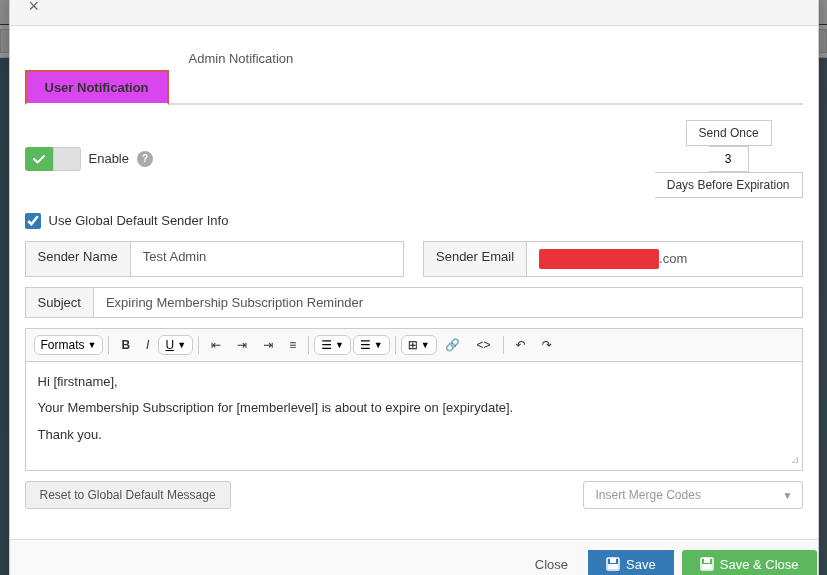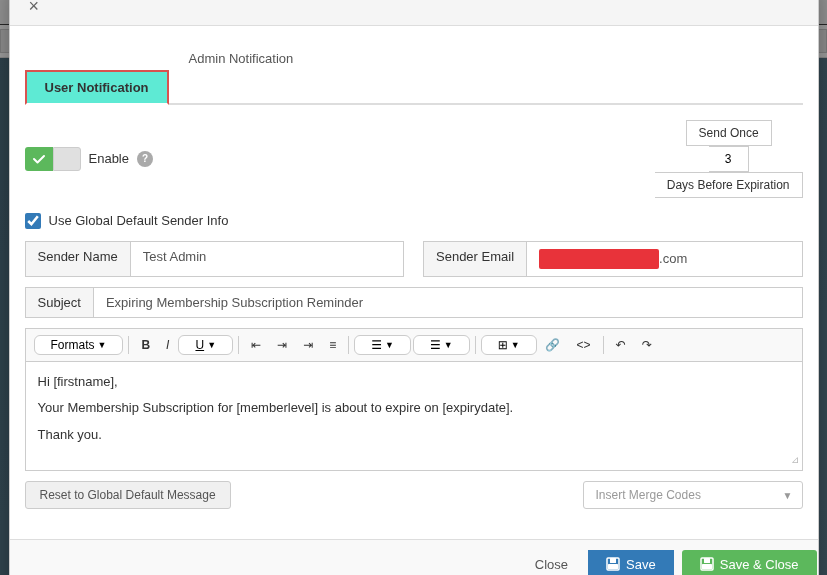--- a/index.html
+++ b/index.html
@@ -71,21 +71,21 @@
       border: 2px solid transparent;
       border-bottom: none;
       margin-bottom: -2px;
       background: transparent;
     }
     .tab.active {
       border: 2px solid #d9534f;
       border-bottom: 2px solid #fff;
       color: #333;
       font-weight: bold;
-      background: #5eead4;
+      background: #d946ef;
       margin-top: 29px;
     }
     
     .enable-row {
       display: flex;
       align-items: center;
       justify-content: space-between;
       margin-bottom: 15px;
     }
     .enable-left {
@@ -239,21 +239,21 @@
       width: 1px;
       height: 18px;
       background: #ccc;
       margin: 0 3px;
     }
     .toolbar-dropdown {
       display: flex;
       align-items: center;
       border: 1px solid #ccc;
       background: #fff;
-      padding: 2px 16px;
+      padding: 2px 6px;
       cursor: pointer;
       font-size: 12px;
       gap: 3px;
       border-radius: 6px;
     }
     
     .editor-area {
       border: 1px solid #ccc;
       min-height: 110px;
       padding: 10px 12px;

